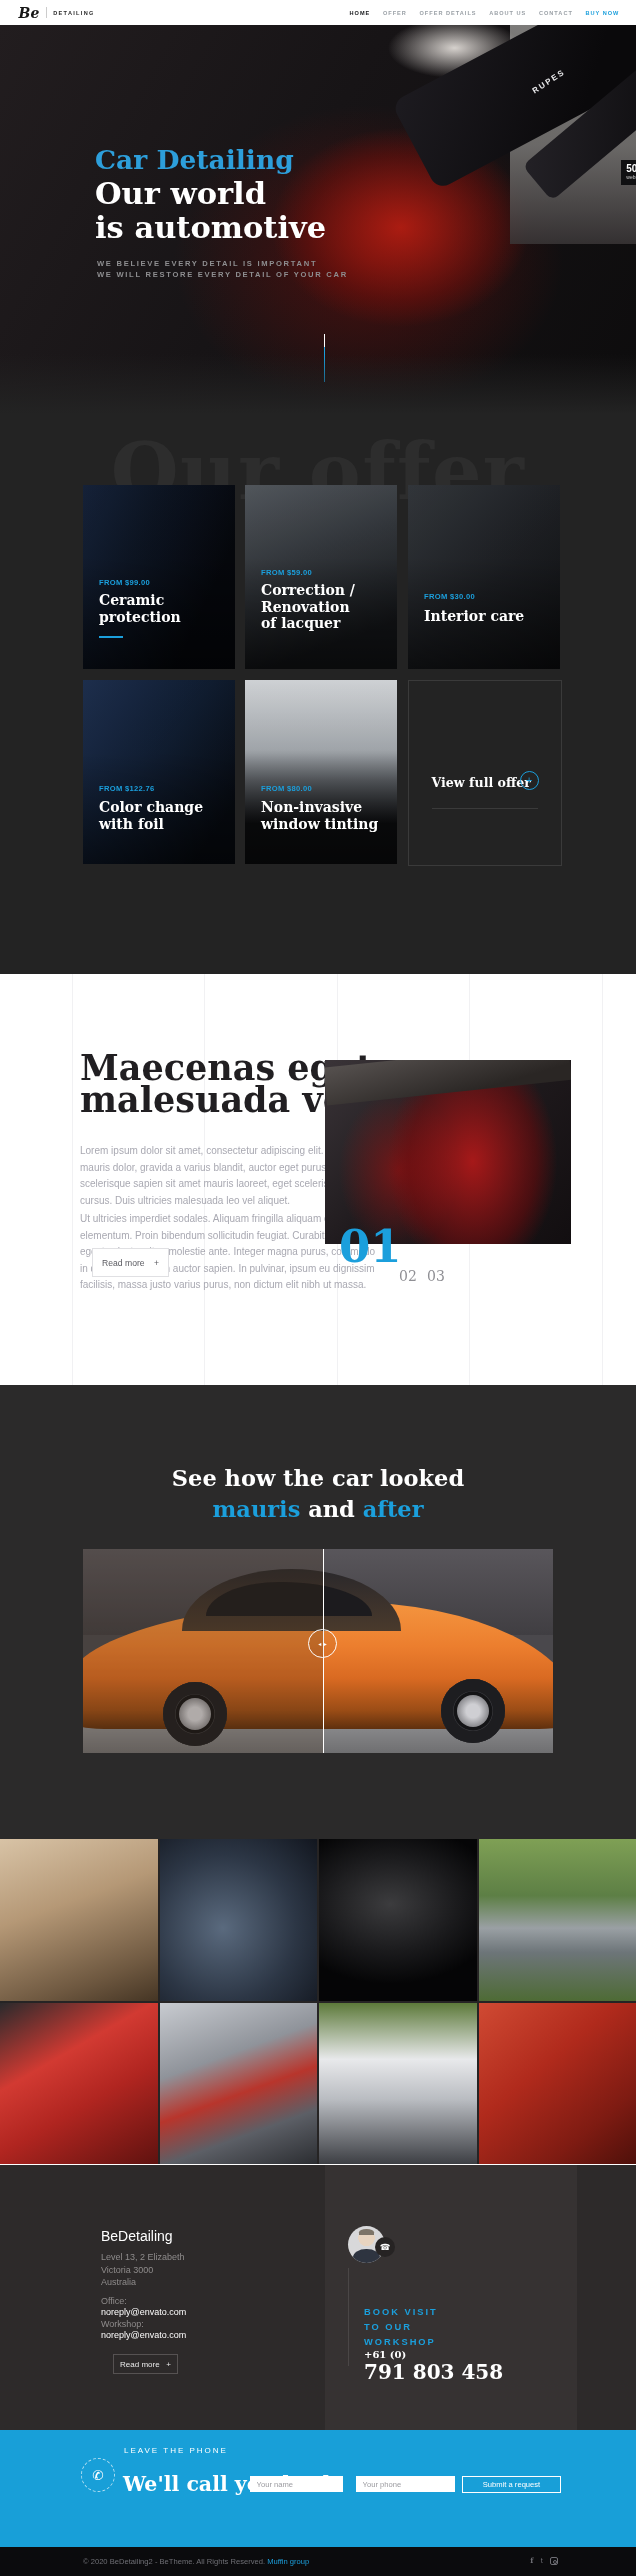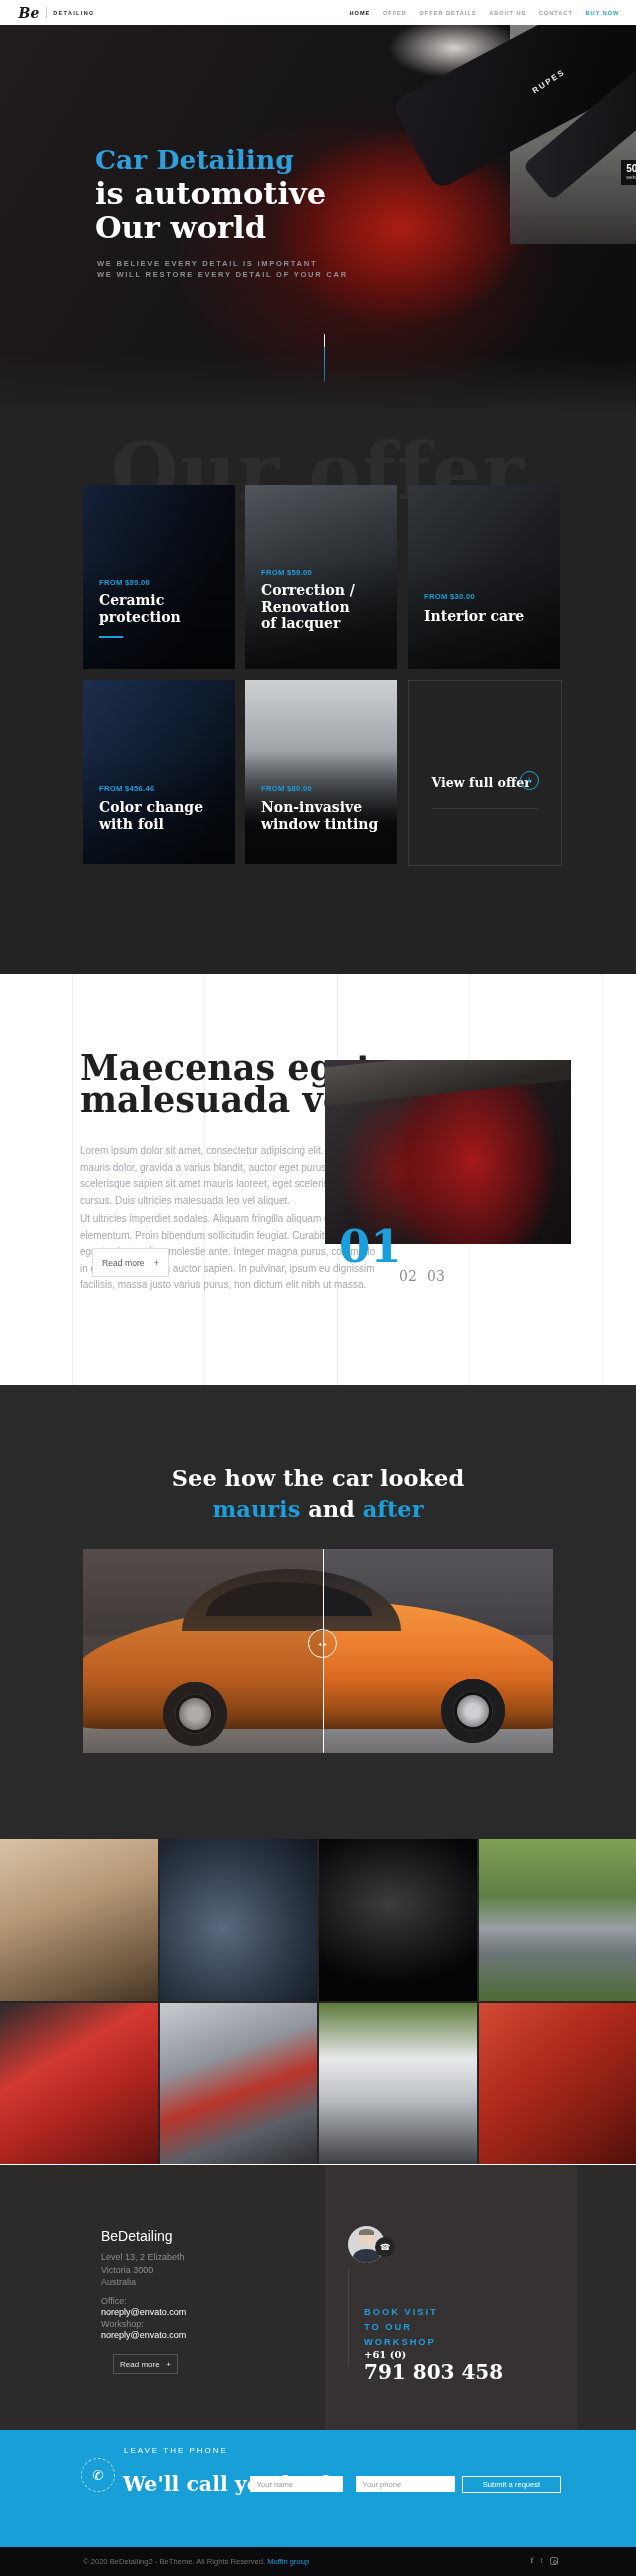--- a/index.html
+++ b/index.html
@@ -199,22 +199,22 @@
 
 <div class="sec" id="hero">
   <div class="hero-bg"></div>
   <div class="hero-wall"></div>
   <div class="hero-glove"></div>
   <div class="hero-polisher"></div>
   <div class="hero-arm"></div>
   <div class="hero-rupes">RUPES</div>
   <div class="hero-eyebrow serif">Car Detailing</div>
   <div class="hero-title serif">
+    <div>Our world</div>
     <div>is automotive</div>
-    <div>Our world</div>
   </div>
   <div class="hero-sub">
     <div>WE BELIEVE EVERY DETAIL IS IMPORTANT</div>
     <div>WE WILL RESTORE EVERY DETAIL OF YOUR CAR</div>
   </div>
   <div class="hero-badge">
     <div class="n">500</div>
     <div class="t">websites</div>
   </div>
   <div class="hero-scroll"></div>
@@ -238,21 +238,21 @@
   </div>
 
   <div class="card ph3" style="left:408px;top:71px;">
     <div class="shade"></div>
     <div class="price" style="top:107px;">FROM $30.00</div>
     <div class="name" style="top:123px;width:119px;">Interior care</div>
   </div>
 
   <div class="card ph4" style="left:83px;top:266px;">
     <div class="shade"></div>
-    <div class="price" style="top:104px;">FROM $456.46</div>
+    <div class="price" style="top:104px;">FROM $122.76</div>
     <div class="name" style="top:119px;width:113px;">Color change with foil</div>
   </div>
 
   <div class="card ph5" style="left:245px;top:266px;">
     <div class="shade"></div>
     <div class="price" style="top:104px;">FROM $80.00</div>
     <div class="name" style="top:119px;width:119px;">Non-invasive window tinting</div>
   </div>
 
   <div class="card outline" style="left:408px;top:266px;">

